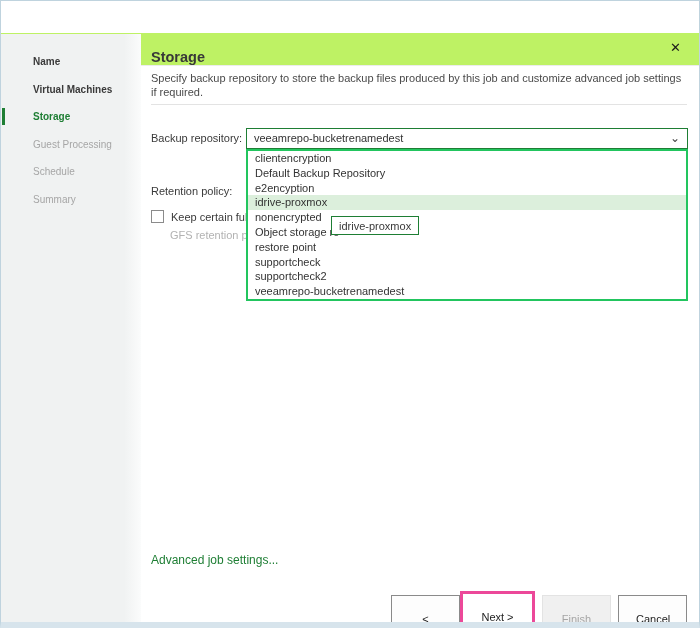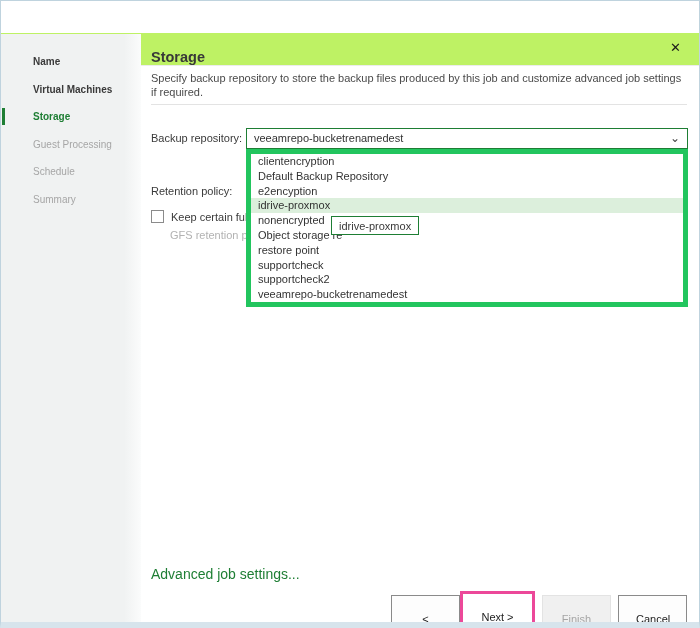--- a/index.html
+++ b/index.html
@@ -58,34 +58,34 @@
   .retention-label{left:150px;top:184px;}
   .checkbox{
     position:absolute;left:150px;top:209px;width:13px;height:13px;box-sizing:border-box;
     border:1px solid #8b8b8b;background:#ffffff;cursor:pointer;
   }
   .check-label{position:absolute;left:170px;top:210px;font-size:11px;color:#3a3a3a;white-space:nowrap;}
   .gfs-hint{position:absolute;left:169px;top:228px;font-size:11px;color:#b2b2b2;white-space:nowrap;}
   
   .dropdown{
     position:absolute;left:245px;top:148px;width:442px;box-sizing:border-box;
-    background:#ffffff;border:5px solid #22c55e;z-index:5;
+    background:#ffffff;border:2px solid #22c55e;z-index:5;
   }
   .opt{
     height:14.8px;line-height:14.8px;padding-left:7px;font-size:11px;color:#333333;
     white-space:nowrap;overflow:hidden;cursor:pointer;
   }
   .opt.hl{background:#dcefdc;}
   .tooltip{
     position:absolute;left:330px;top:215px;height:19px;line-height:15px;box-sizing:border-box;
     padding:2px 7px 0 7px;background:#ffffff;border:1px solid #1e7e34;
     font-size:11px;color:#3a3a3a;z-index:6;white-space:nowrap;
   }
   .advanced-link{
-    position:absolute;left:150px;top:565px;font-size:14px;color:#1e7e34;cursor:pointer;
+    position:absolute;left:150px;top:552px;font-size:12px;color:#1e7e34;cursor:pointer;
   }
   
   .btn{
     position:absolute;box-sizing:border-box;font-size:11px;
     font-family:"Liberation Sans","DejaVu Sans",sans-serif;
     background:#fdfdfd;border:1px solid #8a8a8a;color:#222222;cursor:pointer;
     text-align:center;padding:17px;
   }
   .btn-previous{left:390px;top:594px;width:69px;height:22px;}
   .btn-next{left:459px;top:590px;width:75px;height:29px;border:3px solid #ec4899;background:#ffffff;}

